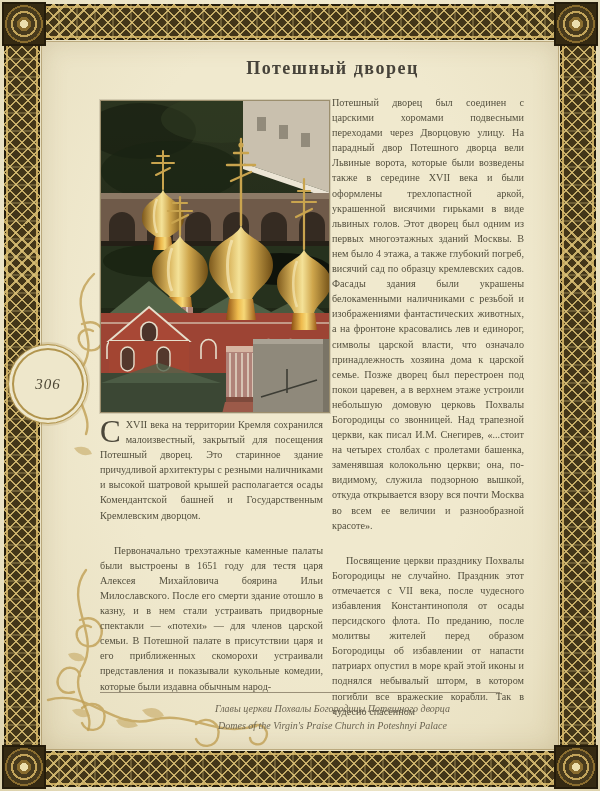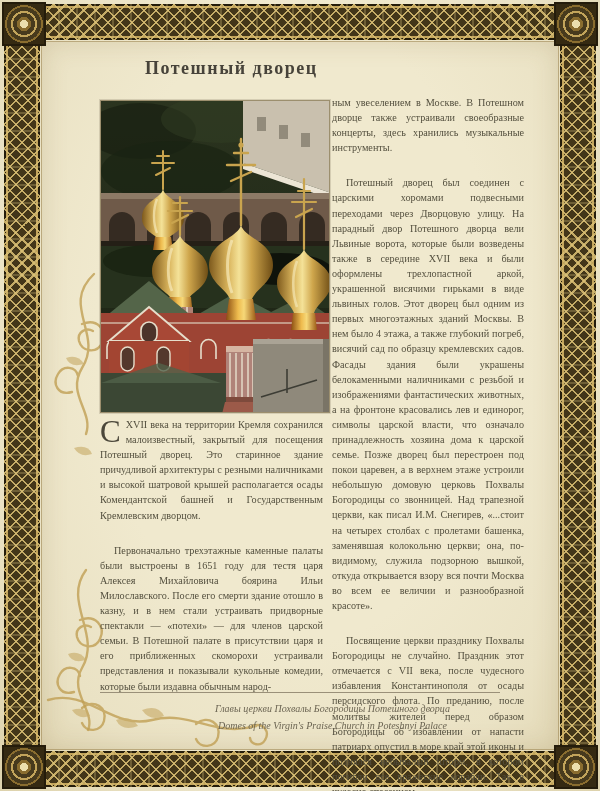--- a/index.html
+++ b/index.html
@@ -39,21 +39,21 @@
   }
   .corner.tl{top:2px;left:2px;} .corner.tr{top:2px;right:2px;}
   .corner.bl{bottom:2px;left:2px;} .corner.br{bottom:2px;right:2px;}
   .inner-hairline{
     position:absolute;inset:42px;z-index:2;pointer-events:none;
     box-shadow:0 0 0 1px rgba(145,120,66,.55), inset 0 0 26px rgba(120,95,45,.18);
   }
   
   .content{position:absolute;inset:40px;z-index:5;}
   .page-title{
-    position:absolute;left:105px;top:18px;width:375px;text-align:left;
+    position:absolute;left:105px;top:18px;width:375px;text-align:center;
     font-weight:bold;font-size:18px;letter-spacing:1.5px;color:#47433a;
   }
   .photo{
     position:absolute;left:60px;top:60px;width:230px;height:313px;
     border:1px solid #9c8f6e;box-shadow:0 0 0 1px rgba(60,50,30,.15), inset 0 0 14px rgba(20,20,10,.35);
     background:#222a1b;overflow:hidden;
   }
   .photo svg{display:block;}
   .col{position:absolute;text-align:justify;color:#534f3e;font-size:10.2px;line-height:15.1px;}
   .col p{margin:0;}
@@ -115,20 +115,23 @@
       <path d="M36,22 c12,-10 26,0 22,13 c-3,11 -18,12 -22,2"></path>
       <path d="M150,38 c12,-10 26,0 22,13 c-3,11 -18,12 -22,2"></path>
       <path d="M206,40 c12,-4 18,6 13,14 c-4,7 -14,5 -15,-2"></path>
     </g>
     <g fill="#c1a055" opacity=".65">
       <path d="M70,34 q14,-6 22,6 q-16,6 -22,-6"></path>
       <path d="M118,30 q-14,6 -22,-6 q16,-6 22,6"></path>
     </g>
   </svg>
 
+  <div class="medallion">
+    <span>306</span>
+  </div>
 
   <div class="content">
 
     <div class="page-title">Потешный дворец</div>
 
     <div class="photo">
       <svg width="230" height="313" viewBox="0 0 230 313">
         <defs>
           <linearGradient id="trees" x1="0" y1="0" x2="0" y2="1">
             <stop offset="0" stop-color="#2b341f"></stop>
@@ -258,21 +261,20 @@
             <path d="M197,90 H209"></path>
             <path d="M195,116 L211,108"></path>
         </g>
         <path d="M203,148 C206,159 230,162 230,182 C230,196 216,202 213,212 L193,212 C190,202 176,196 176,182 C176,162 200,159 203,148 Z" fill="url(#gold)"></path>
         <path d="M196,160 C191,173 191,192 196,206" stroke="#f7ecc0" stroke-width="2.6" fill="none" opacity=".6"></path>
         <path d="M192,212 L190,229 L216,229 L214,212 Z" fill="url(#collar)"></path>
       </svg>
     </div>
 
     <div class="col col-right">
-      <p>ным увеселением в Москве. В Потешном дворце также устраивали своеобразные концерты, здесь хранились музыкальные инструменты.</p>
       <p>Потешный дворец был соединен с царскими хоромами подвесными переходами через Дворцовую улицу. На парадный двор Потешного дворца вели Львиные ворота, которые были возведены также в середине XVII века и были оформлены трехлопастной аркой, украшенной висячими гирьками в виде львиных голов. Этот дворец был одним из первых многоэтажных зданий Москвы. В нем было 4 этажа, а также глубокий погреб, висячий сад по образцу кремлевских садов. Фасады здания были украшены белокаменными наличниками с резьбой и изображениями фантастических животных, а на фронтоне красовались лев и единорог, символы царской власти, что означало принадлежность хозяина дома к царской семье. Позже дворец был перестроен под покои царевен, а в верхнем этаже устроили небольшую домовую церковь Похвалы Богородицы со звонницей. Над трапезной церкви, как писал И.М. Снегирев, «...стоит на четырех столбах с пролетами башенка, заменявшая колокольню церкви; она, по-видимому, служила подзорною вышкой, откуда открывается взору вся почти Москва во всем ее величии и разнообразной красоте».</p>
       <p>Посвящение церкви празднику Похвалы Богородицы не случайно. Праздник этот отмечается с VII века, после чудесного избавления Константинополя от осады персидского флота. По преданию, после молитвы жителей перед образом Богородицы об избавлении от напасти патриарх опустил в море край этой иконы и поднялся небывалый шторм, в котором погибли все вражеские корабли. Так в чудесно спасенном</p>
     </div>
 
     <div class="col col-left">
       <p><span class="dropcap">С</span><span>XVII века на территории Кремля сохранился малоизвестный, закрытый для посещения Потешный дворец. Это старинное здание причудливой архитектуры с резными наличниками и высокой шатровой крышей располагается осады Комендантской башней и Государственным Кремлевским дворцом.</span></p>
       <p>Первоначально трехэтажные каменные палаты были выстроены в 1651 году для тестя царя Алексея Михайловича боярина Ильи Милославского. После его смерти здание отошло в казну, и в нем стали устраивать придворные спектакли — «потехи» — для членов царской семьи. В Потешной палате в присутствии царя и его приближенных скоморохи устраивали представления и показывали кукольные комедии, которые были издавна обычным народ-</p>
     </div>
 
     <div class="divider"></div>

